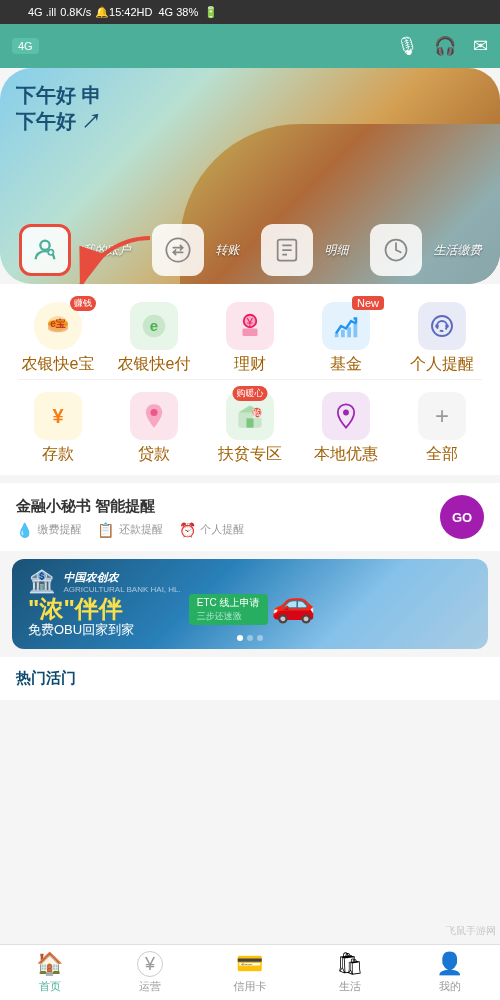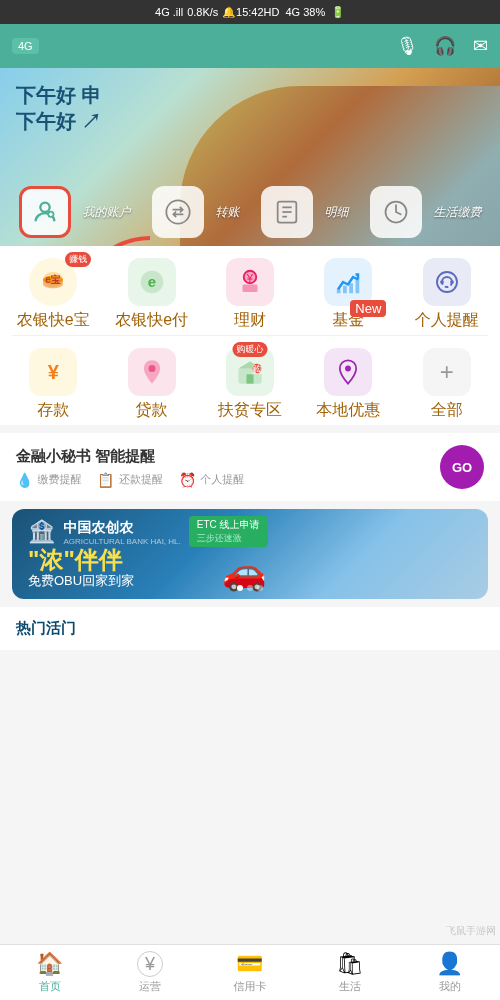--- a/index.html
+++ b/index.html
@@ -10,23 +10,23 @@
       background: #f5f5f5;
       overflow: hidden;
       position: relative;
     }
 
     
     .status-bar {
       background: #333;
       color: white;
       display: flex;
-      justify-content: center;
-      align-items: center;
-      padding: 4px 0;
+      justify-content: flex-start;
+      align-items: center;
+      padding: 4px 28px;
       font-size: 11px;
       height: 24px;
     }
     .status-left { display: flex; align-items: center; gap: 4px; }
     .status-right { display: flex; align-items: center; gap: 6px; }
 
     
     .top-nav {
       background: #4CAF9A;
       display: flex;
@@ -53,23 +53,24 @@
       align-items: center;
     }
     .top-nav-icons span {
       color: white;
       font-size: 18px;
     }
 
     
     .banner {
       position: relative;
-      height: 178px;
+      height: 216px;
       background: linear-gradient(135deg, #87CEEB 0%, #B8E0D2 30%, #D4A054 60%, #8B4513 100%);
       overflow: hidden;
+      border-radius: 32px;
     }
     .banner-greeting {
       position: absolute;
       top: 14px;
       left: 16px;
       color: #1a5276;
       font-size: 20px;
       font-weight: bold;
       line-height: 1.3;
     }
@@ -126,21 +127,21 @@
       top: 50%;
       left: 20%;
       width: 80px;
       height: 80px;
       pointer-events: none;
     }
 
     
     .service-section {
       background: white;
-      padding: 0;
+      padding: 6px;
     }
 
     .service-row {
       display: flex;
       justify-content: space-around;
       padding: 12px 4px 4px;
     }
     .service-item {
       display: flex;
       flex-direction: column;
@@ -175,24 +176,23 @@
       padding: 1px 4px;
       border-radius: 8px;
       white-space: nowrap;
     }
     .badge-new {
       position: absolute;
       top: -6px;
       right: 2px;
       background: #e74c3c;
       color: white;
-      font-size: 13px;
+      font-size: 11px;
       padding: 1px 5px;
       border-radius: 4px;
-      margin-top: 48px;
     }
     .badge-purchase {
       position: absolute;
       top: -6px;
       left: 50%;
       transform: translateX(-50%);
       background: #e74c3c;
       color: white;
       font-size: 9px;
       padding: 1px 4px;
@@ -269,21 +269,21 @@
       font-size: 24px;
       font-weight: 900;
       line-height: 1;
     }
     .ad-sub {
       color: white;
       font-size: 13px;
     }
     .ad-right {
       display: flex;
-      flex-direction: column;
+      flex-direction: row;
       align-items: flex-end;
       gap: 4px;
     }
     .ad-car {
       font-size: 36px;
     }
     .ad-dots {
       display: flex;
       gap: 4px;
       position: absolute;
@@ -577,21 +577,21 @@
     </div>
   </div>
   <div class="go-btn">GO</div>
 </div>
 
 <div class="ad-banner">
   <div style="display:flex;flex-direction:column;margin-right:8px;">
     <div style="display:flex;align-items:center;margin-bottom:2px;">
       <span class="ad-logo">🏦</span>
       <div>
-        <div style="color:white;font-size:14px;font-weight:bold;">中国农创农</div>
+        <div style="color:white;font-size:11px;font-weight:bold;font-style:italic;">中国农创农</div>
         <div style="color:rgba(255,255,255,0.6);font-size:8px;">AGRICULTURAL BANK HAI, HL.</div>
       </div>
     </div>
     <div class="ad-slogan">"浓"伴伴</div>
     <div class="ad-sub">免费OBU回家到家</div>
   </div>
   <div class="ad-right">
     <div style="background:#27ae60;color:white;padding:2px 8px;border-radius:4px;font-size:10px;">
       <div>ETC 线上申请</div>
       <div style="font-size:9px;color:#a8e6cf;">三步还速激</div>

